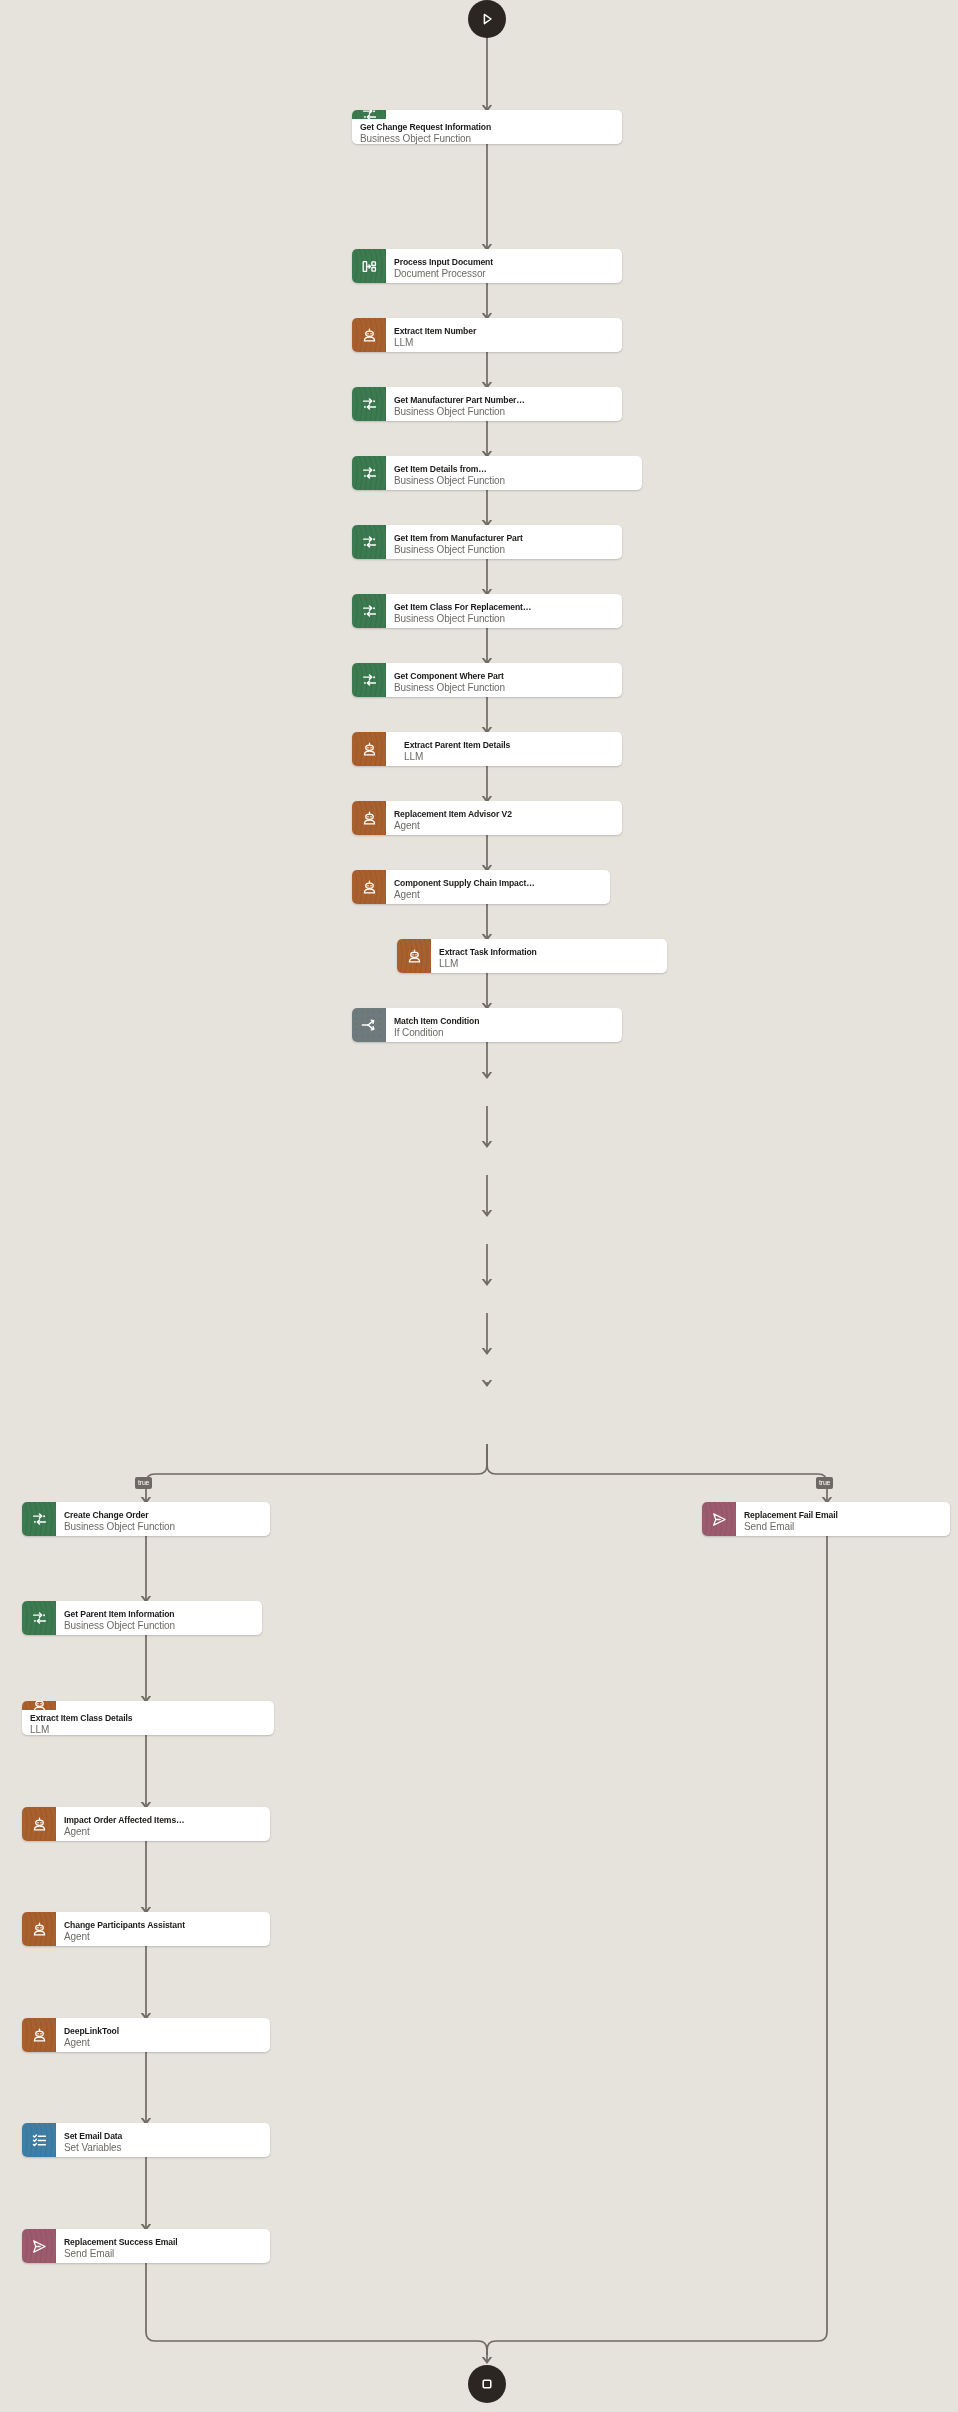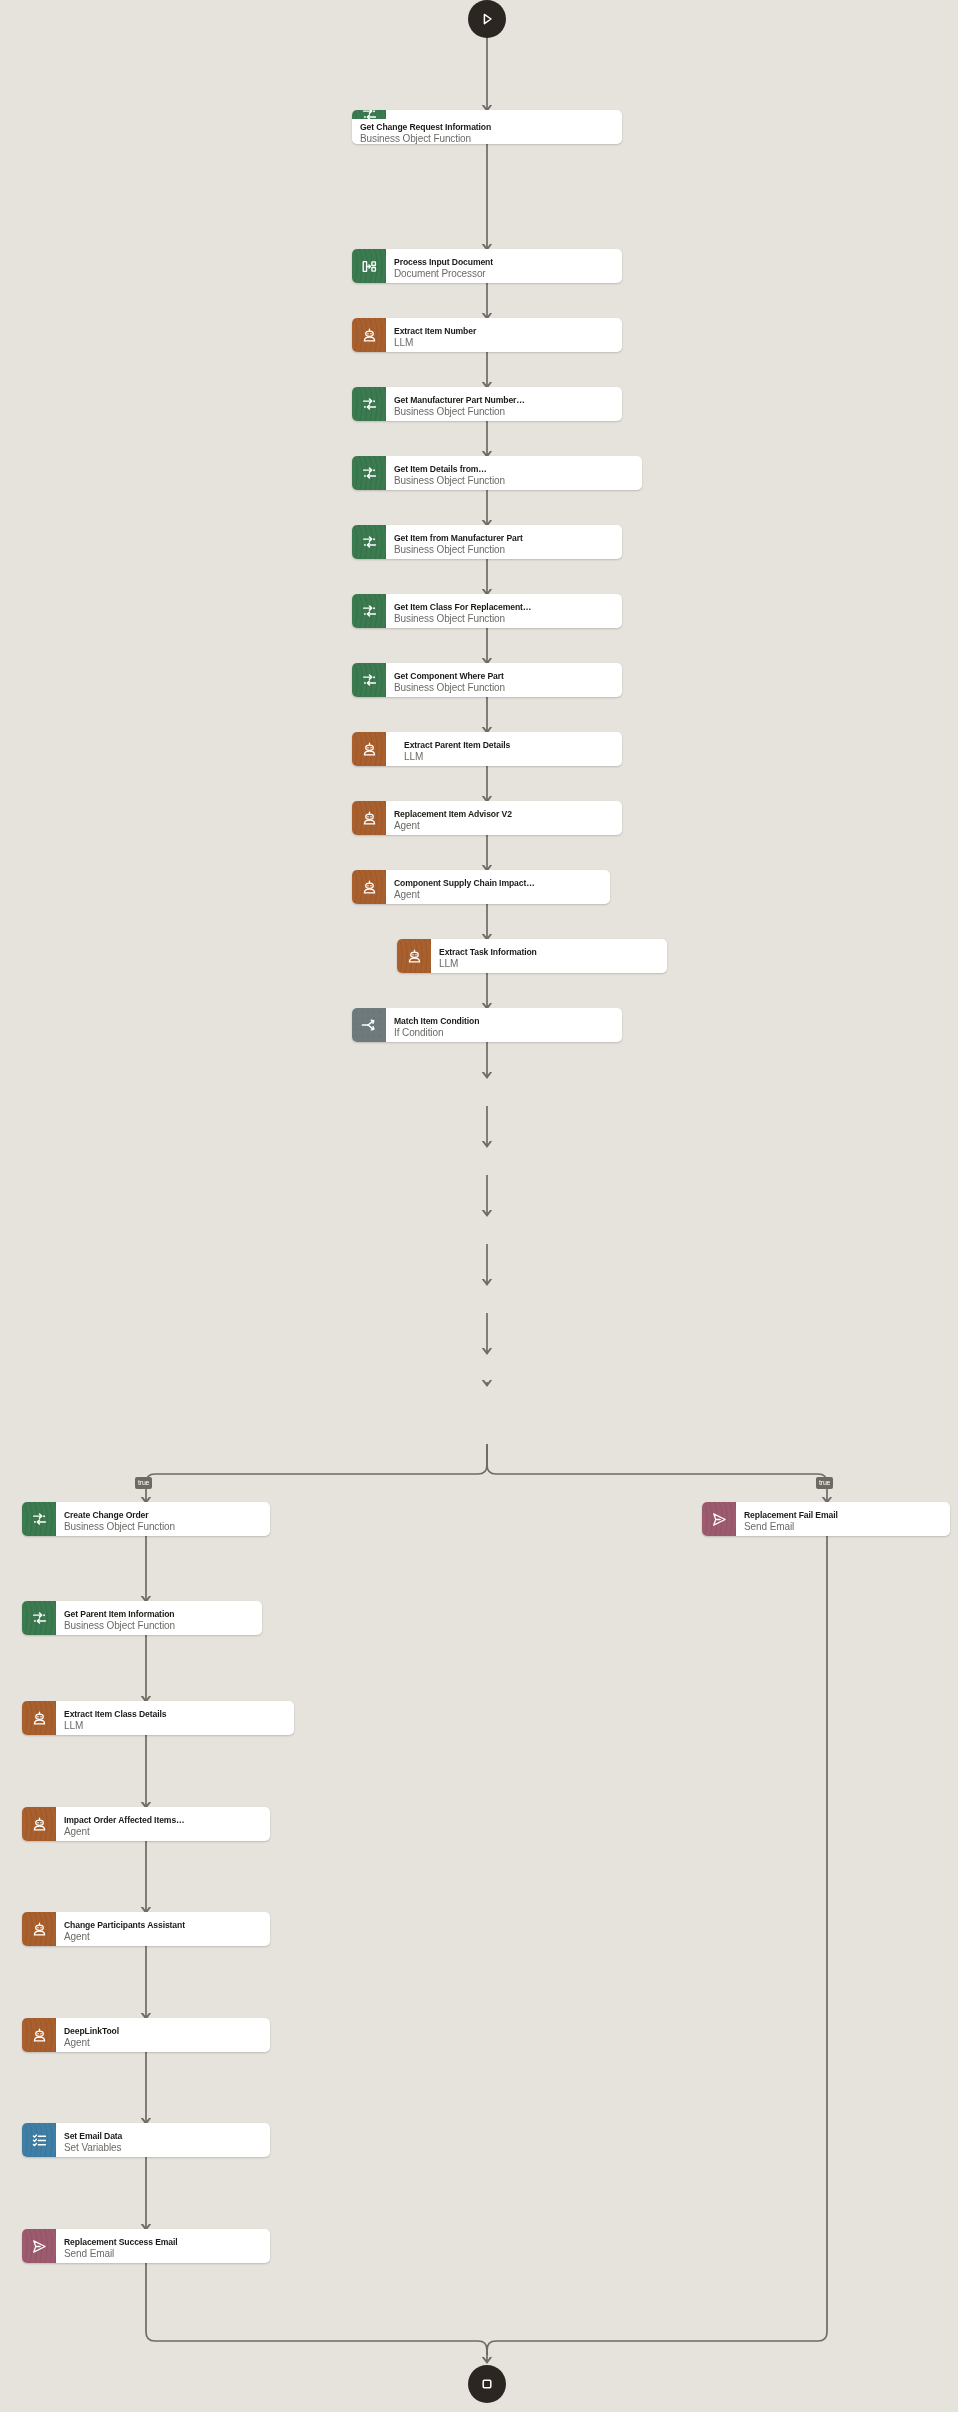--- a/index.html
+++ b/index.html
@@ -643,21 +643,21 @@
           <circle cx="15.4" cy="6.2" r="1.1" fill="#ffffff" stroke="none"></circle>
         </g>
       </svg>
     </div>
     <div class="labels">
       <div class="title">Get Parent Item Information</div>
       <div class="subtitle">Business Object Function</div>
     </div>
   </div>
 
-  <div class="node" style="left:22px; top:1701px; width:272px;">
+  <div class="node" style="left:22px; top:1701px; width:252px;flex-direction:column;">
     <div class="iconbox ic-brown">
       <svg class="grain" width="34" height="34" viewBox="0 0 34 34" preserveAspectRatio="none">
         <g stroke="#8f4e24" stroke-width="1" fill="none" opacity="0.85">
           <path d="M2,0 C7,10 5,22 3,34"></path>
             <path d="M7,0 C12,10 10,22 8,34"></path>
           <path d="M12,0 C17,10 15,22 13,34"></path>
             <path d="M17,0 C22,10 20,22 18,34"></path>
           <path d="M22,0 C27,10 25,22 23,34"></path>
             <path d="M27,0 C32,10 30,22 28,34"></path>
           <path d="M32,0 C37,10 35,22 33,34"></path>

